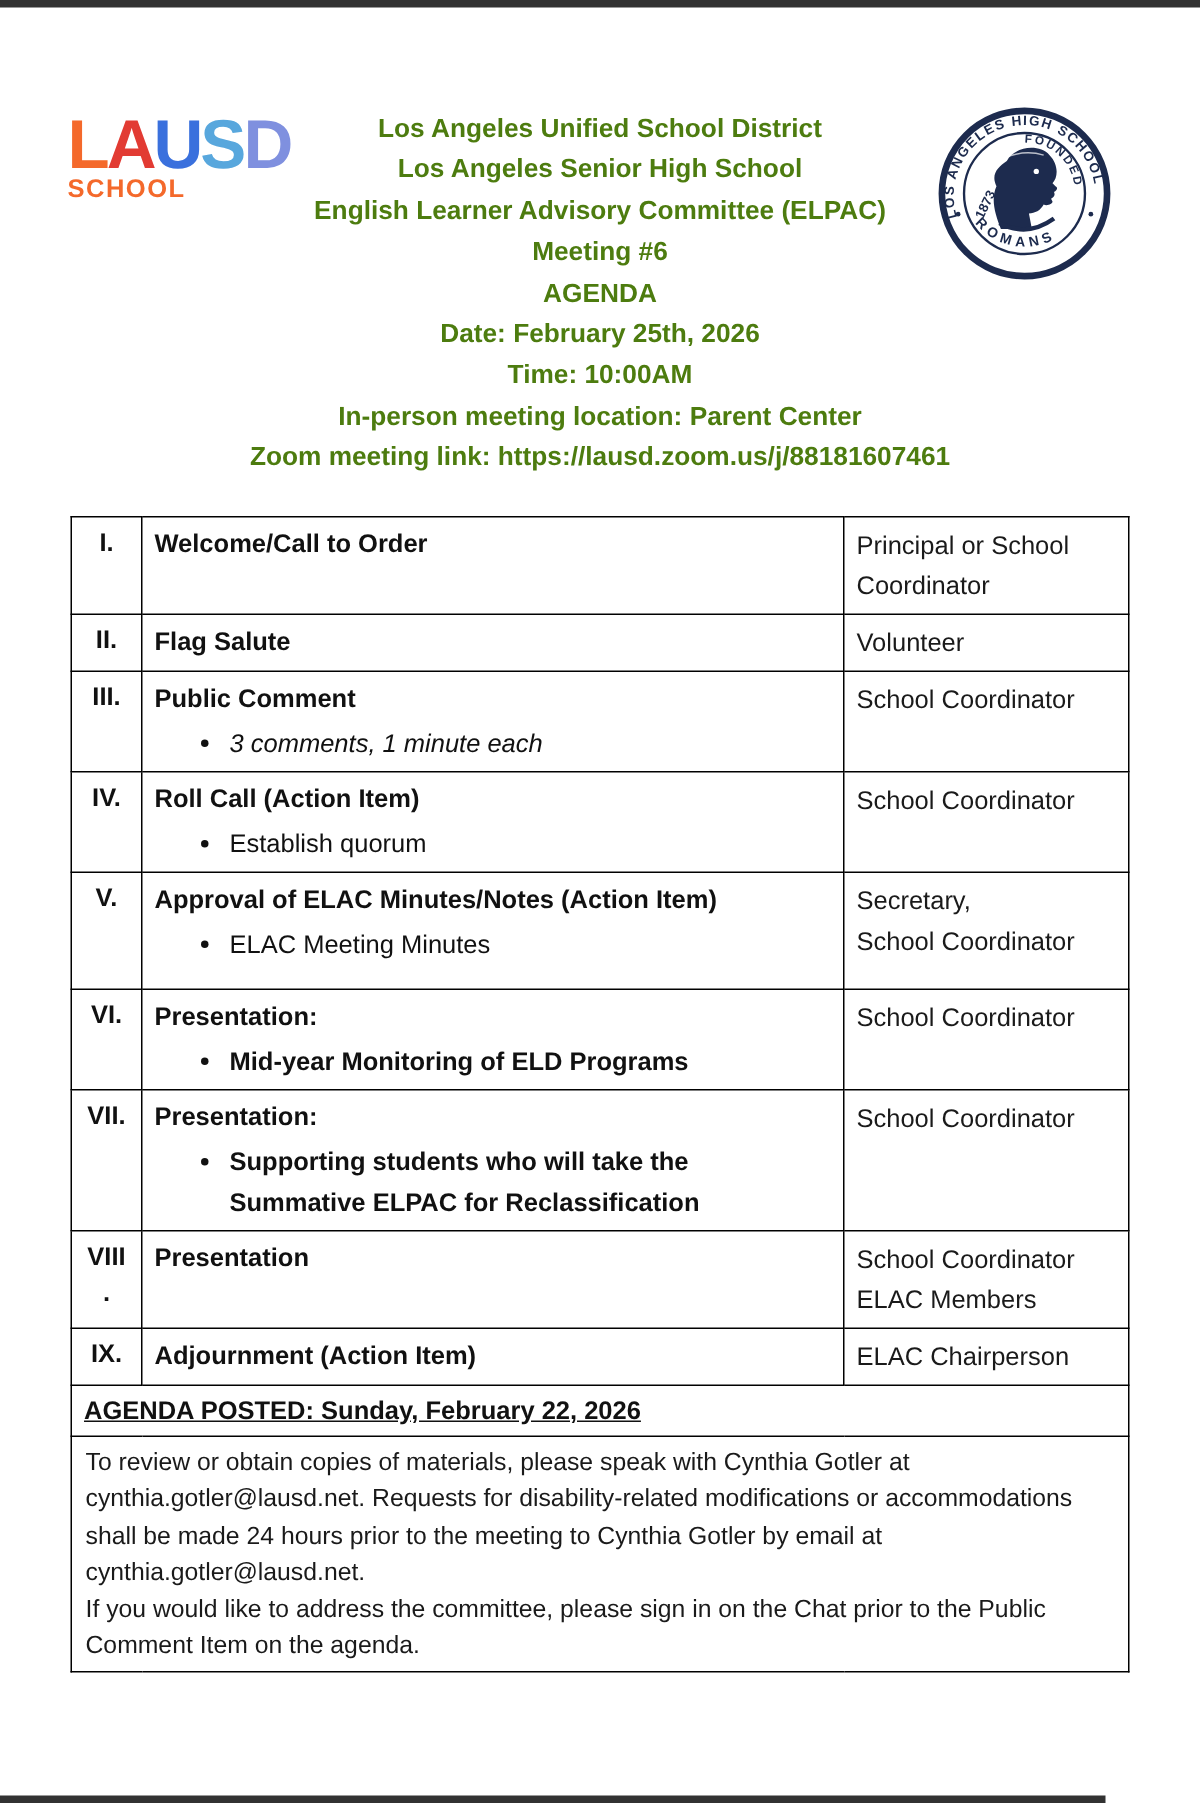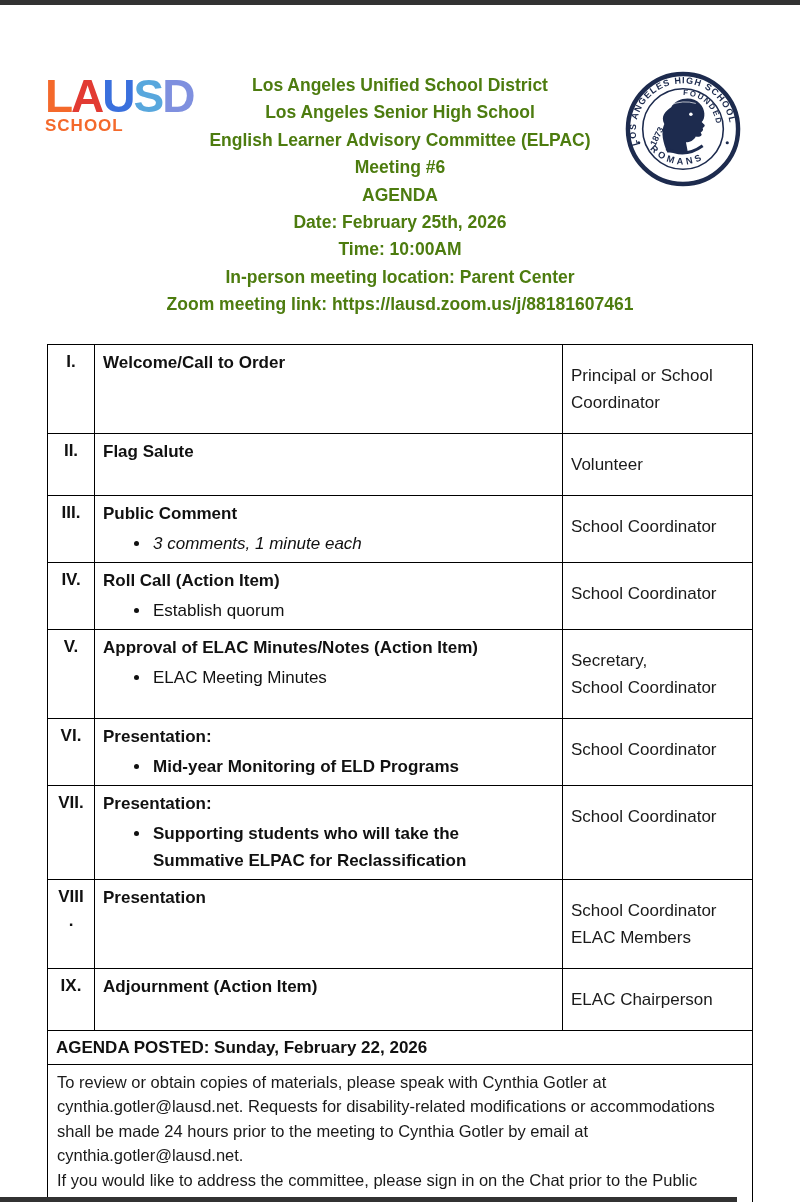--- a/index.html
+++ b/index.html
@@ -22,27 +22,27 @@
   .header-lines { position:absolute; top:72px; left:0; width:800px; text-align:center;
                   font-weight:700; font-size:17.5px; line-height:27.4px; color:#4d7c0f; }
 
   
   table.agenda { position:absolute; top:344px; left:47px; width:705px; border-collapse:collapse;
                  table-layout:fixed; font-size:17px; }
   table.agenda, table.agenda td { border:1.8px solid #000; }
   td { vertical-align:top; }
   td.num   { width:47px;  font-weight:700; text-align:center; padding:5px 2px; white-space:pre-line; line-height:24px; }
   td.item  { width:468px; padding:5px 8px; }
-  td.staff { width:190px; padding:17px 8px; font-weight:400; white-space:pre-line; line-height:27px; color:#1a1a1a; }
+  td.staff { width:190px; padding:5px 8px; font-weight:400; white-space:pre-line; line-height:27px; color:#1a1a1a; }
   .item-title { font-weight:700; line-height:25px; }
   ul.bullets { margin:4px 0 0 0; padding-left:48px; }
   ul.bullets li { line-height:27px; padding-left:2px; }
   ul.bullets li.b { font-weight:700; }
   ul.bullets li.i { font-style:italic; }
-  td.posted { font-weight:700; padding:4px 8px; line-height:25px; }
+  td.posted { font-weight:700; padding:4px 8px; line-height:25px;text-decoration:underline; }
   td.footer { font-weight:400; font-size:16.5px; line-height:24.4px; padding:5px 9px; white-space:pre-line; color:#1a1a1a; }
 </style>
 </head>
 <body>
 
 <div class="page">
   <div class="top-bar"></div>
 
   <div class="logo">
     <div class="logo-word"><span style="color: rgb(244, 105, 43);">L</span><span style="color: rgb(226, 59, 51);">A</span><span style="color: rgb(58, 112, 221);">U</span><span style="color: rgb(88, 167, 221);">S</span><span style="color: rgb(127, 144, 223);">D</span></div>

